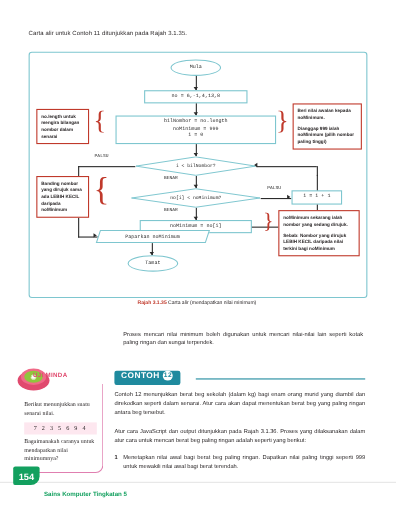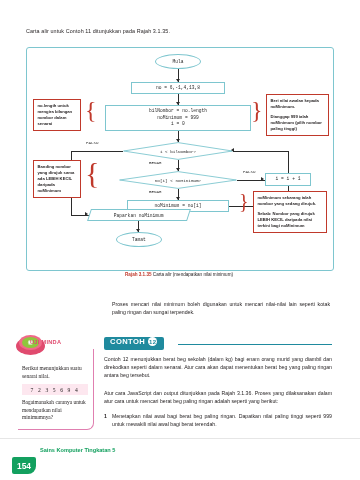--- a/index.html
+++ b/index.html
@@ -94,21 +94,21 @@
   .uji-core{position:absolute;left:6px;top:3px;width:17px;height:11px;border-radius:50%;
     background:#8fc63d;display:flex;align-items:center;justify-content:center;
     color:#fff;font-size:7px;}
   .uji-title{position:absolute;left:30px;top:339px;font-size:5.6px;font-weight:bold;
     color:#e04a6e;letter-spacing:.3px;}
   .uji-t{font-family:"Liberation Serif",serif;font-size:5.4px;line-height:7.6px;color:#231f20;}
   .uji-nums{background:#fde7ef;margin:4px 0;padding:2.5px 2px;text-align:center;
     font-family:"Liberation Serif",serif;font-size:5.6px;letter-spacing:1.6px;color:#231f20;}
 
   
-  .pg-num{position:absolute;left:12px;top:457px;width:24px;height:17px;background:#13a05f;
+  .pg-num{position:absolute;left:12px;top:424px;width:24px;height:17px;background:#13a05f;
     color:#fff;font-size:8.4px;font-weight:bold;display:flex;align-items:center;
     justify-content:center;border-radius:2px 2px 8px 2px;}
   .pg-txt{position:absolute;left:40px;top:447px;font-size:5.6px;font-weight:bold;color:#13a05f;}
   .foot-rule{position:absolute;left:0;top:438px;width:360px;height:.6px;background:#e6e6e6;}
 </style>
 </head>
 <body>
 
 <div class="page">
 

